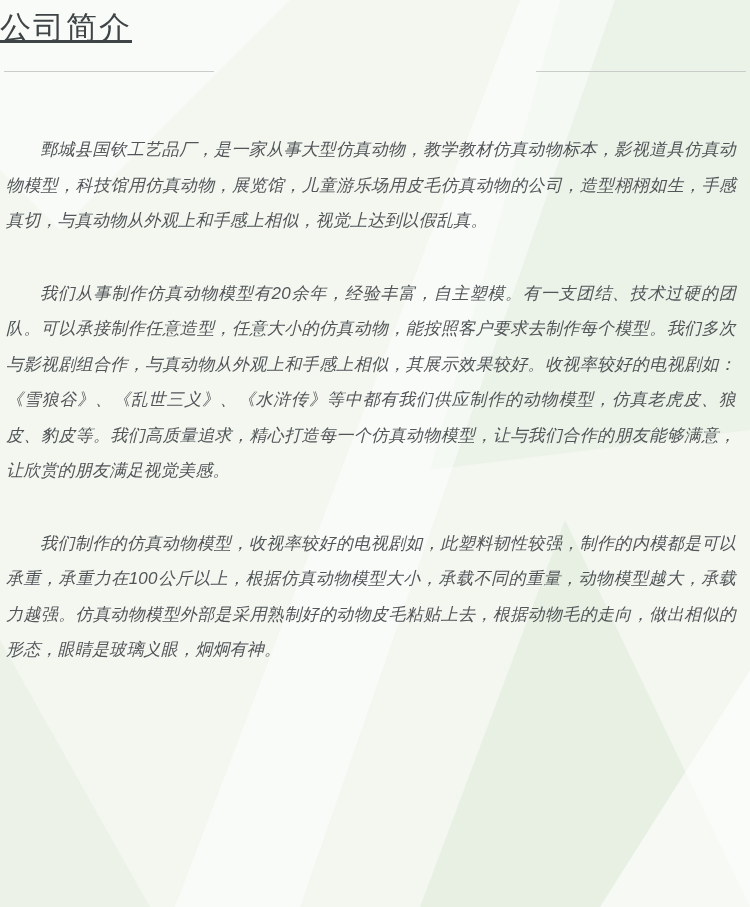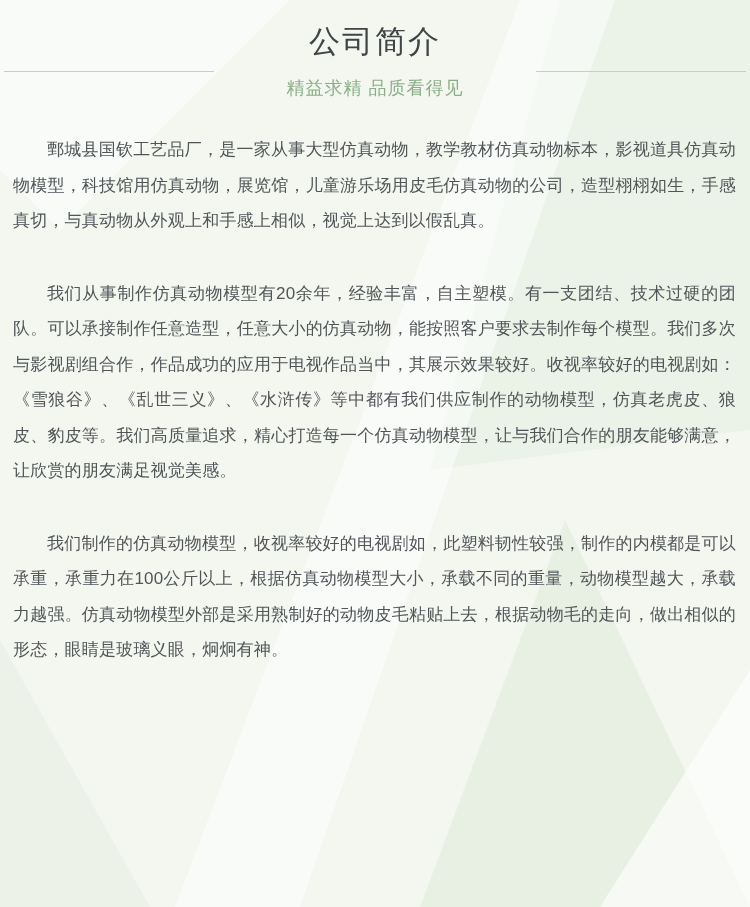--- a/index.html
+++ b/index.html
@@ -22,48 +22,49 @@
   .bg-art div{position:absolute;inset:0;}
   .sh1{background:rgba(226,236,221,0.45);clip-path:polygon(560px 0,750px 0,750px 430px,430px 470px);}
   .sh2{background:rgba(255,255,255,0.50);clip-path:polygon(520px 0,615px 0,300px 907px,175px 907px);}
   .sh3{background:rgba(221,233,215,0.50);clip-path:polygon(420px 907px,565px 520px,750px 907px);}
   .sh4{background:rgba(255,255,255,0.60);clip-path:polygon(600px 907px,750px 670px,750px 907px);}
   .sh5{background:rgba(226,236,221,0.40);clip-path:polygon(0 640px,150px 907px,0 907px);}
   .sh6{background:rgba(255,255,255,0.45);clip-path:polygon(0 0,290px 0,60px 230px,0 170px);}
 
   header{position:relative;z-index:1;height:128px;}
   .page-title{
-    text-align:center;
-    padding-top:22px;
+    padding-top:8px;
     font-size:31px;
     font-weight:400;
     letter-spacing:2px;
     color:var(--title);
     line-height:1.3;
+    text-decoration:underline;
   }
   .divider-line{
     position:absolute;
     top:71px;
     height:1px;
     width:210px;
     background:var(--divider);
   }
   .divider-line.left{left:4px;}
   .divider-line.right{right:4px;}
   .subtitle{
     text-align:center;
     margin-top:14px;
     font-size:18px;
     letter-spacing:1px;
     color:var(--accent);
   }
 
   main{
     position:relative;z-index:1;
-    padding:4px 14px 0 13px;
+    padding:4px 14px 0 6px;
+    font-style:italic;
   }
   main p{
     font-size:17px;
     line-height:35.5px;
     color:var(--body);
     text-align:justify;
     text-indent:2em;
     margin-bottom:37px;
     letter-spacing:0.2px;
   }
@@ -77,20 +78,19 @@
   <div class="sh3"></div>
   <div class="sh4"></div>
   <div class="sh5"></div>
   <div class="sh6"></div>
 </div>
 
 <header>
   <h1 class="page-title">公司简介</h1>
   <span class="divider-line left"></span>
   <span class="divider-line right"></span>
-  <p class="subtitle">精益求精 品质看得见</p>
 </header>
 
 <main>
   <p>鄄城县国钦工艺品厂，是一家从事大型仿真动物，教学教材仿真动物标本，影视道具仿真动物模型，科技馆用仿真动物，展览馆，儿童游乐场用皮毛仿真动物的公司，造型栩栩如生，手感真切，与真动物从外观上和手感上相似，视觉上达到以假乱真。</p>
-  <p>我们从事制作仿真动物模型有20余年，经验丰富，自主塑模。有一支团结、技术过硬的团队。可以承接制作任意造型，任意大小的仿真动物，能按照客户要求去制作每个模型。我们多次与影视剧组合作，作品成功的应用于电视作品当中，其展示效果较好。收视率较好的电视剧如：《雪狼谷》、《乱世三义》、《水浒传》等中都有我们供应制作的动物模型，仿真老虎皮、狼皮、豹皮等。我们高质量追求，精心打造每一个仿真动物模型，让与我们合作的朋友能够满意，让欣赏的朋友满足视觉美感。</p>
+  <p>我们从事制作仿真动物模型有20余年，经验丰富，自主塑模。有一支团结、技术过硬的团队。可以承接制作任意造型，任意大小的仿真动物，能按照客户要求去制作每个模型。我们多次与影视剧组合作，与真动物从外观上和手感上相似，其展示效果较好。收视率较好的电视剧如：《雪狼谷》、《乱世三义》、《水浒传》等中都有我们供应制作的动物模型，仿真老虎皮、狼皮、豹皮等。我们高质量追求，精心打造每一个仿真动物模型，让与我们合作的朋友能够满意，让欣赏的朋友满足视觉美感。</p>
   <p>我们制作的仿真动物模型，收视率较好的电视剧如，此塑料韧性较强，制作的内模都是可以承重，承重力在100公斤以上，根据仿真动物模型大小，承载不同的重量，动物模型越大，承载力越强。仿真动物模型外部是采用熟制好的动物皮毛粘贴上去，根据动物毛的走向，做出相似的形态，眼睛是玻璃义眼，炯炯有神。</p>
 </main>
 
 </body></html>

